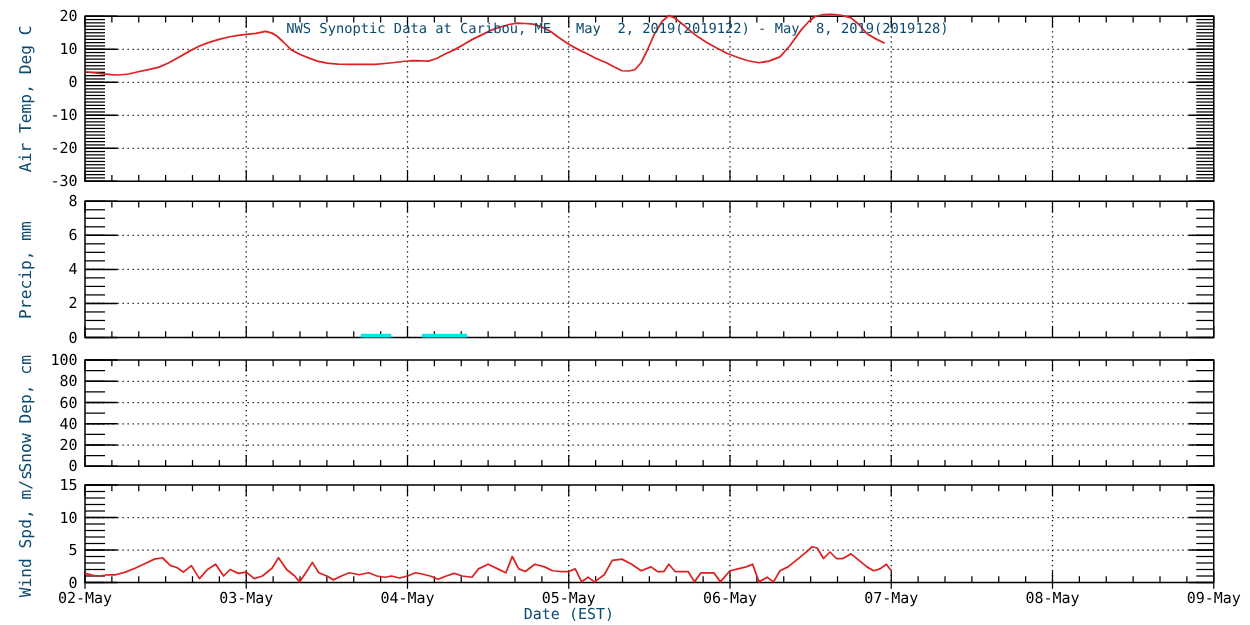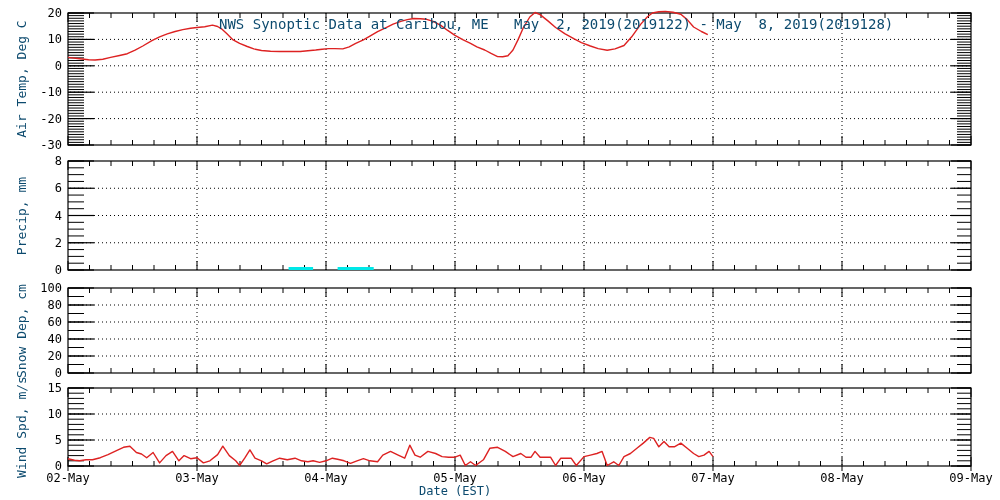--- a/index.html
+++ b/index.html
@@ -1,21 +1,21 @@
 <!DOCTYPE html>
 <html><head>
 <meta charset="utf-8">
 <style>
   html,body{margin:0;padding:0;background:#ffffff;}
   body{width:1000px;height:500px;overflow:hidden;}
   .fig{position:relative;width:1000px;height:500px;background:#fff;
        font-family:"DejaVu Sans Mono",monospace;color:#0c4a6e;}
   .fig svg{position:absolute;left:0;top:0;}
   svg text{font-family:"DejaVu Sans Mono",monospace;}
-  .t-title{position:absolute;left:219px;top:16px;font-size:14px;white-space:pre;}
+  .t-title{position:absolute;left:229px;top:16px;font-size:11px;white-space:pre;}
   .ylab{position:absolute;height:18px;line-height:18px;font-size:13px;text-align:center;
         transform:rotate(-90deg);transform-origin:center;white-space:pre;}
   .ylab-temp{width:140px;left:-48px;top:70px;}
   .ylab-precip{width:110px;left:-33px;top:207px;}
   .ylab-snow{width:110px;left:-33px;top:322px;}
   .ylab-wind{width:110px;left:-33px;top:418px;}
   .xlab{position:absolute;left:419px;top:484px;width:200px;text-align:left;font-size:12px;}
 </style>
 </head>
 <body>

